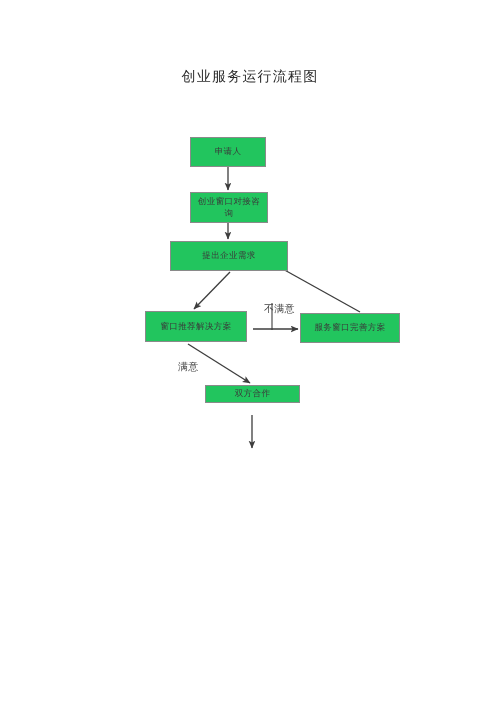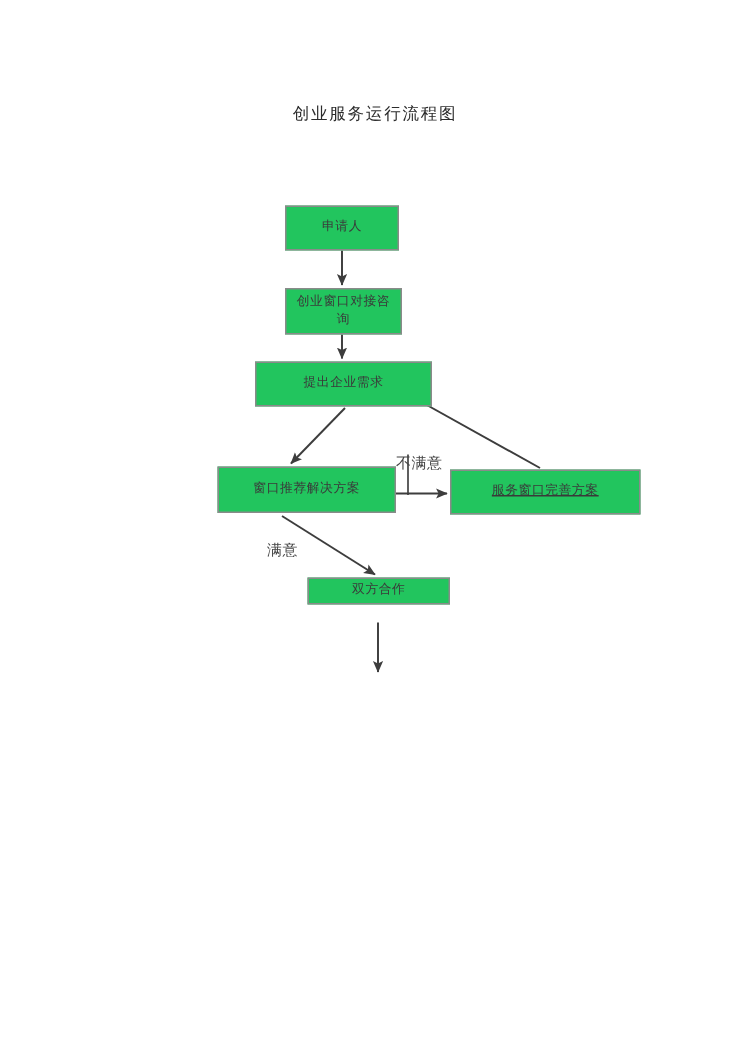--- a/index.html
+++ b/index.html
@@ -18,21 +18,21 @@
     height: 708px;
     background: #ffffff;
     overflow: hidden;
   }
   #chart-title {
     position: absolute;
     left: 0;
     top: 68px;
     width: 500px;
     text-align: center;
-    font-size: 11px;
+    font-size: 14px;
     letter-spacing: 1.2px;
     color: #2b2b2b;
     font-family: "DejaVu Serif", "Liberation Serif", serif;
   }
   .node {
     position: absolute;
     box-sizing: border-box;
     border: 1px solid #8a8a8a;
     background: #22c55e;
     display: flex;
@@ -46,22 +46,22 @@
     padding: 1px 3px;
     font-family: "DejaVu Serif", "Liberation Serif", serif;
   }
   .node .node-label {
     display: block;
     width: 100%;
   }
   #node-applicant      { left: 190px; top: 137px; width: 76px;  height: 30px; }
   #node-window-intake  { left: 190px; top: 192px; width: 78px;  height: 31px; }
   #node-demand         { left: 170px; top: 241px; width: 118px;  height: 30px; }
-  #node-solution       { left: 145px; top: 311px; width: 119px; height: 31px; }
-  #node-improve        { left: 300px; top: 313px; width: 127px; height: 30px; text-decoration: underline; }
+  #node-solution       { left: 145px; top: 311px; width: 102px; height: 31px; }
+  #node-improve        { left: 300px; top: 313px; width: 100px; height: 30px; }
   #node-cooperate      { left: 205px; top: 385px; width: 95px;  height: 18px; }
   #node-archive        { left: 210px; top: 450px; width: 95px;  height: 30px; }
 
   .edge-label {
     position: absolute;
     font-size: 10px;
     letter-spacing: 0.3px;
     color: #444;
     white-space: nowrap;
     font-family: Liberation Serif, serif;

